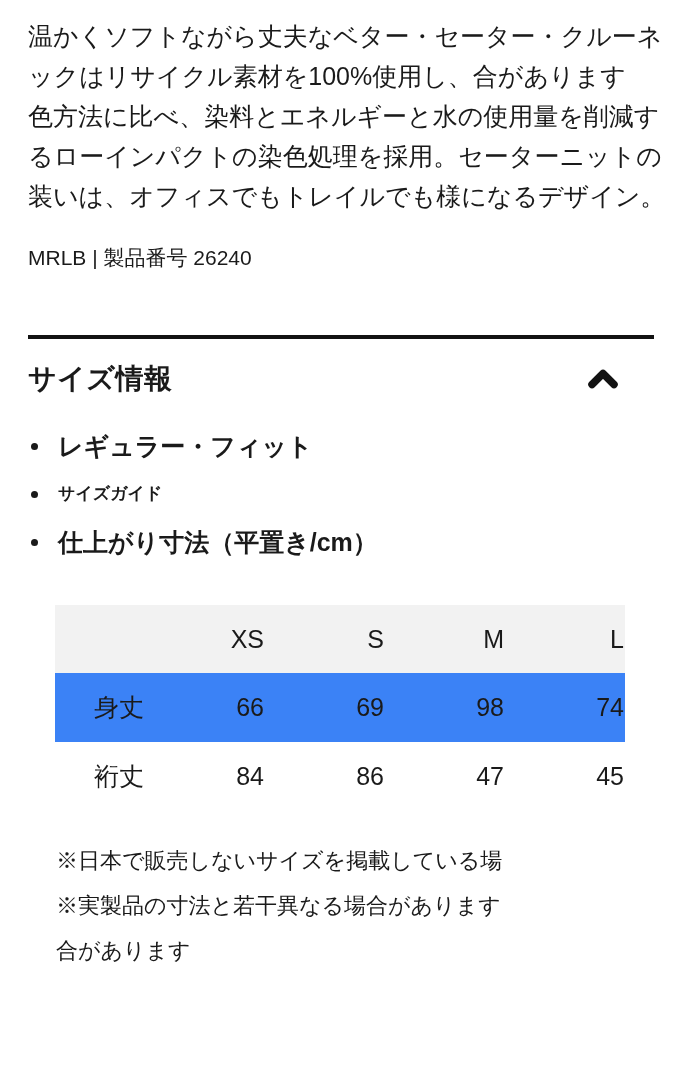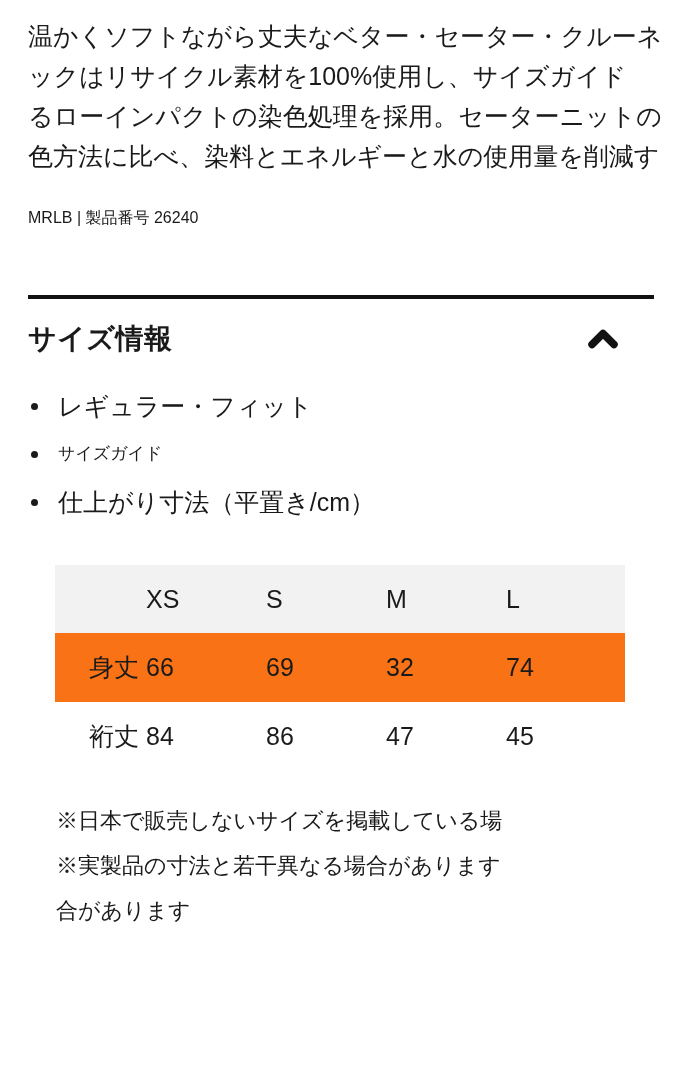--- a/index.html
+++ b/index.html
@@ -14,21 +14,21 @@
   .content { padding: 16px 28px 0 28px; }
 
   .desc-line {
     font-size: 25px;
     line-height: 40px;
     white-space: nowrap;
   }
 
   .product-meta {
     margin-top: 24px;
-    font-size: 16px;
+    font-size: 21px;
     line-height: 36px;
     white-space: nowrap;
   }
 
   .divider {
     height: 4px;
     background: #121212;
     margin-top: 59px;
   }
 
@@ -44,20 +44,21 @@
     font-size: 28px;
     font-weight: bold;
     letter-spacing: 0.5px;
   }
   .chevron { margin-right: 36px; display: flex; align-items: center; }
 
   ul.bullets {
     margin: 22px 0 0 0;
     padding: 0;
     list-style: none;
+    font-weight: bold;
   }
   ul.bullets li {
     position: relative;
     padding-left: 30px;
     height: 48px;
     line-height: 48px;
     font-size: 25px;
     white-space: nowrap;
   }
   ul.bullets li::before {
@@ -71,46 +72,47 @@
     background: #1a1a1a;
   }
   ul.bullets li.small { font-size: 17px; }
 
   table.size-table {
     margin: 39px 0 0 27px;
     border-collapse: collapse;
     width: 570px;
     table-layout: fixed;
     font-size: 25px;
-    text-align: left;
+    text-align: right;
   }
   table.size-table th { font-weight: normal; }
   table.size-table thead tr { height: 68px; background: #f2f2f2; }
   table.size-table tbody tr { height: 69px; }
-  table.size-table tbody tr.stripe { background: #f97316; }
+  table.size-table tbody tr.stripe { background: #3b82f6; }
   table.size-table .row-label { padding-left: 34px; }
 
   .notes {
     margin: 27px 0 0 28px;
     font-size: 22px;
     line-height: 45px;
   }
   .note-line { white-space: nowrap; }
 </style>
 </head>
 <body>
 
 <div class="page">
   <div class="content">
 
     <div>
       <div class="desc-line">温かくソフトながら丈夫なベター・セーター・クルーネ</div>
-      <div class="desc-line">ックはリサイクル素材を100%使用し、サイズガイド</div>
+      <div class="desc-line">ックはリサイクル素材を100%使用し、合があります</div>
+      <div class="desc-line">色方法に比べ、染料とエネルギーと水の使用量を削減す</div>
       <div class="desc-line">るローインパクトの染色処理を採用。セーターニットの</div>
-      <div class="desc-line">色方法に比べ、染料とエネルギーと水の使用量を削減す</div>
+      <div class="desc-line">装いは、オフィスでもトレイルでも様になるデザイン。</div>
     </div>
 
     <div class="product-meta">MRLB | 製品番号 26240</div>
 
     <div class="divider"></div>
 
     <div class="size-header">
       <span class="size-title">サイズ情報</span>
       <span class="chevron">
         <svg width="30" height="20" viewBox="0 0 30 20">
@@ -140,21 +142,21 @@
           <th>S</th>
           <th>M</th>
           <th>L</th>
         </tr>
       </thead>
       <tbody>
         <tr class="stripe">
           <td class="row-label">身丈</td>
           <td>66</td>
           <td>69</td>
-          <td>32</td>
+          <td>98</td>
           <td>74</td>
         </tr>
         <tr>
           <td class="row-label">裄丈</td>
           <td>84</td>
           <td>86</td>
           <td>47</td>
           <td>45</td>
         </tr>
       </tbody>

